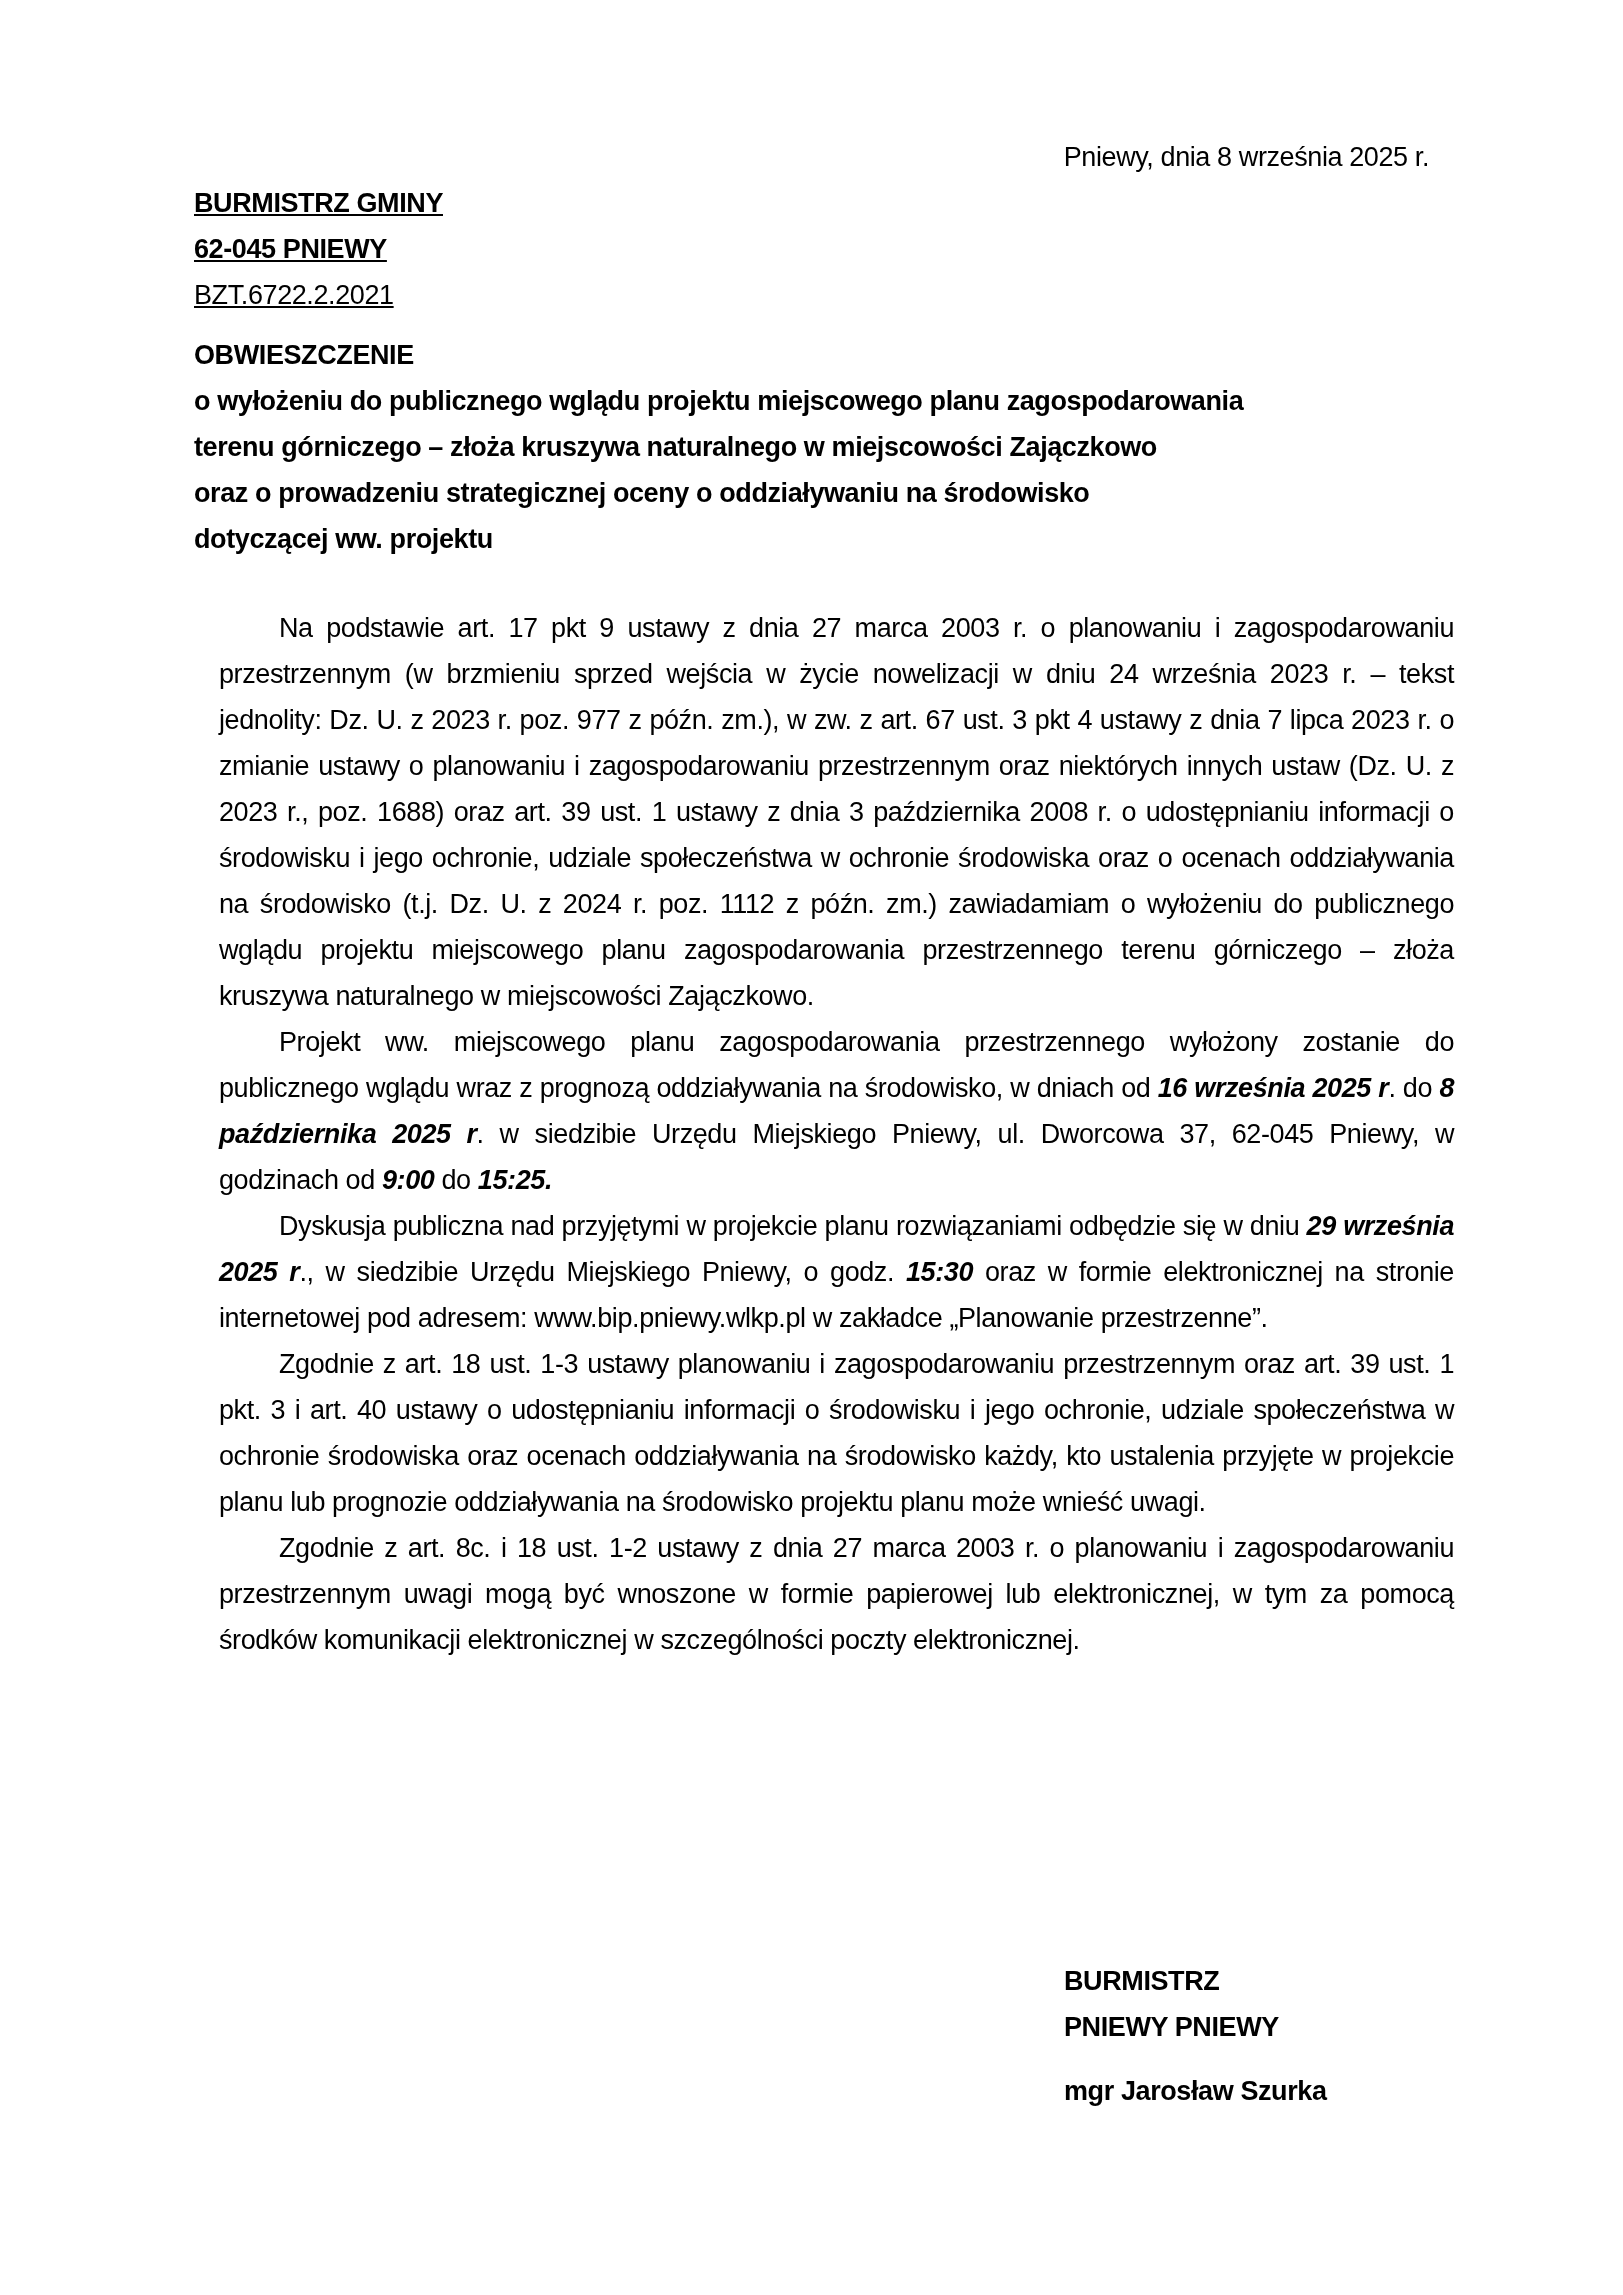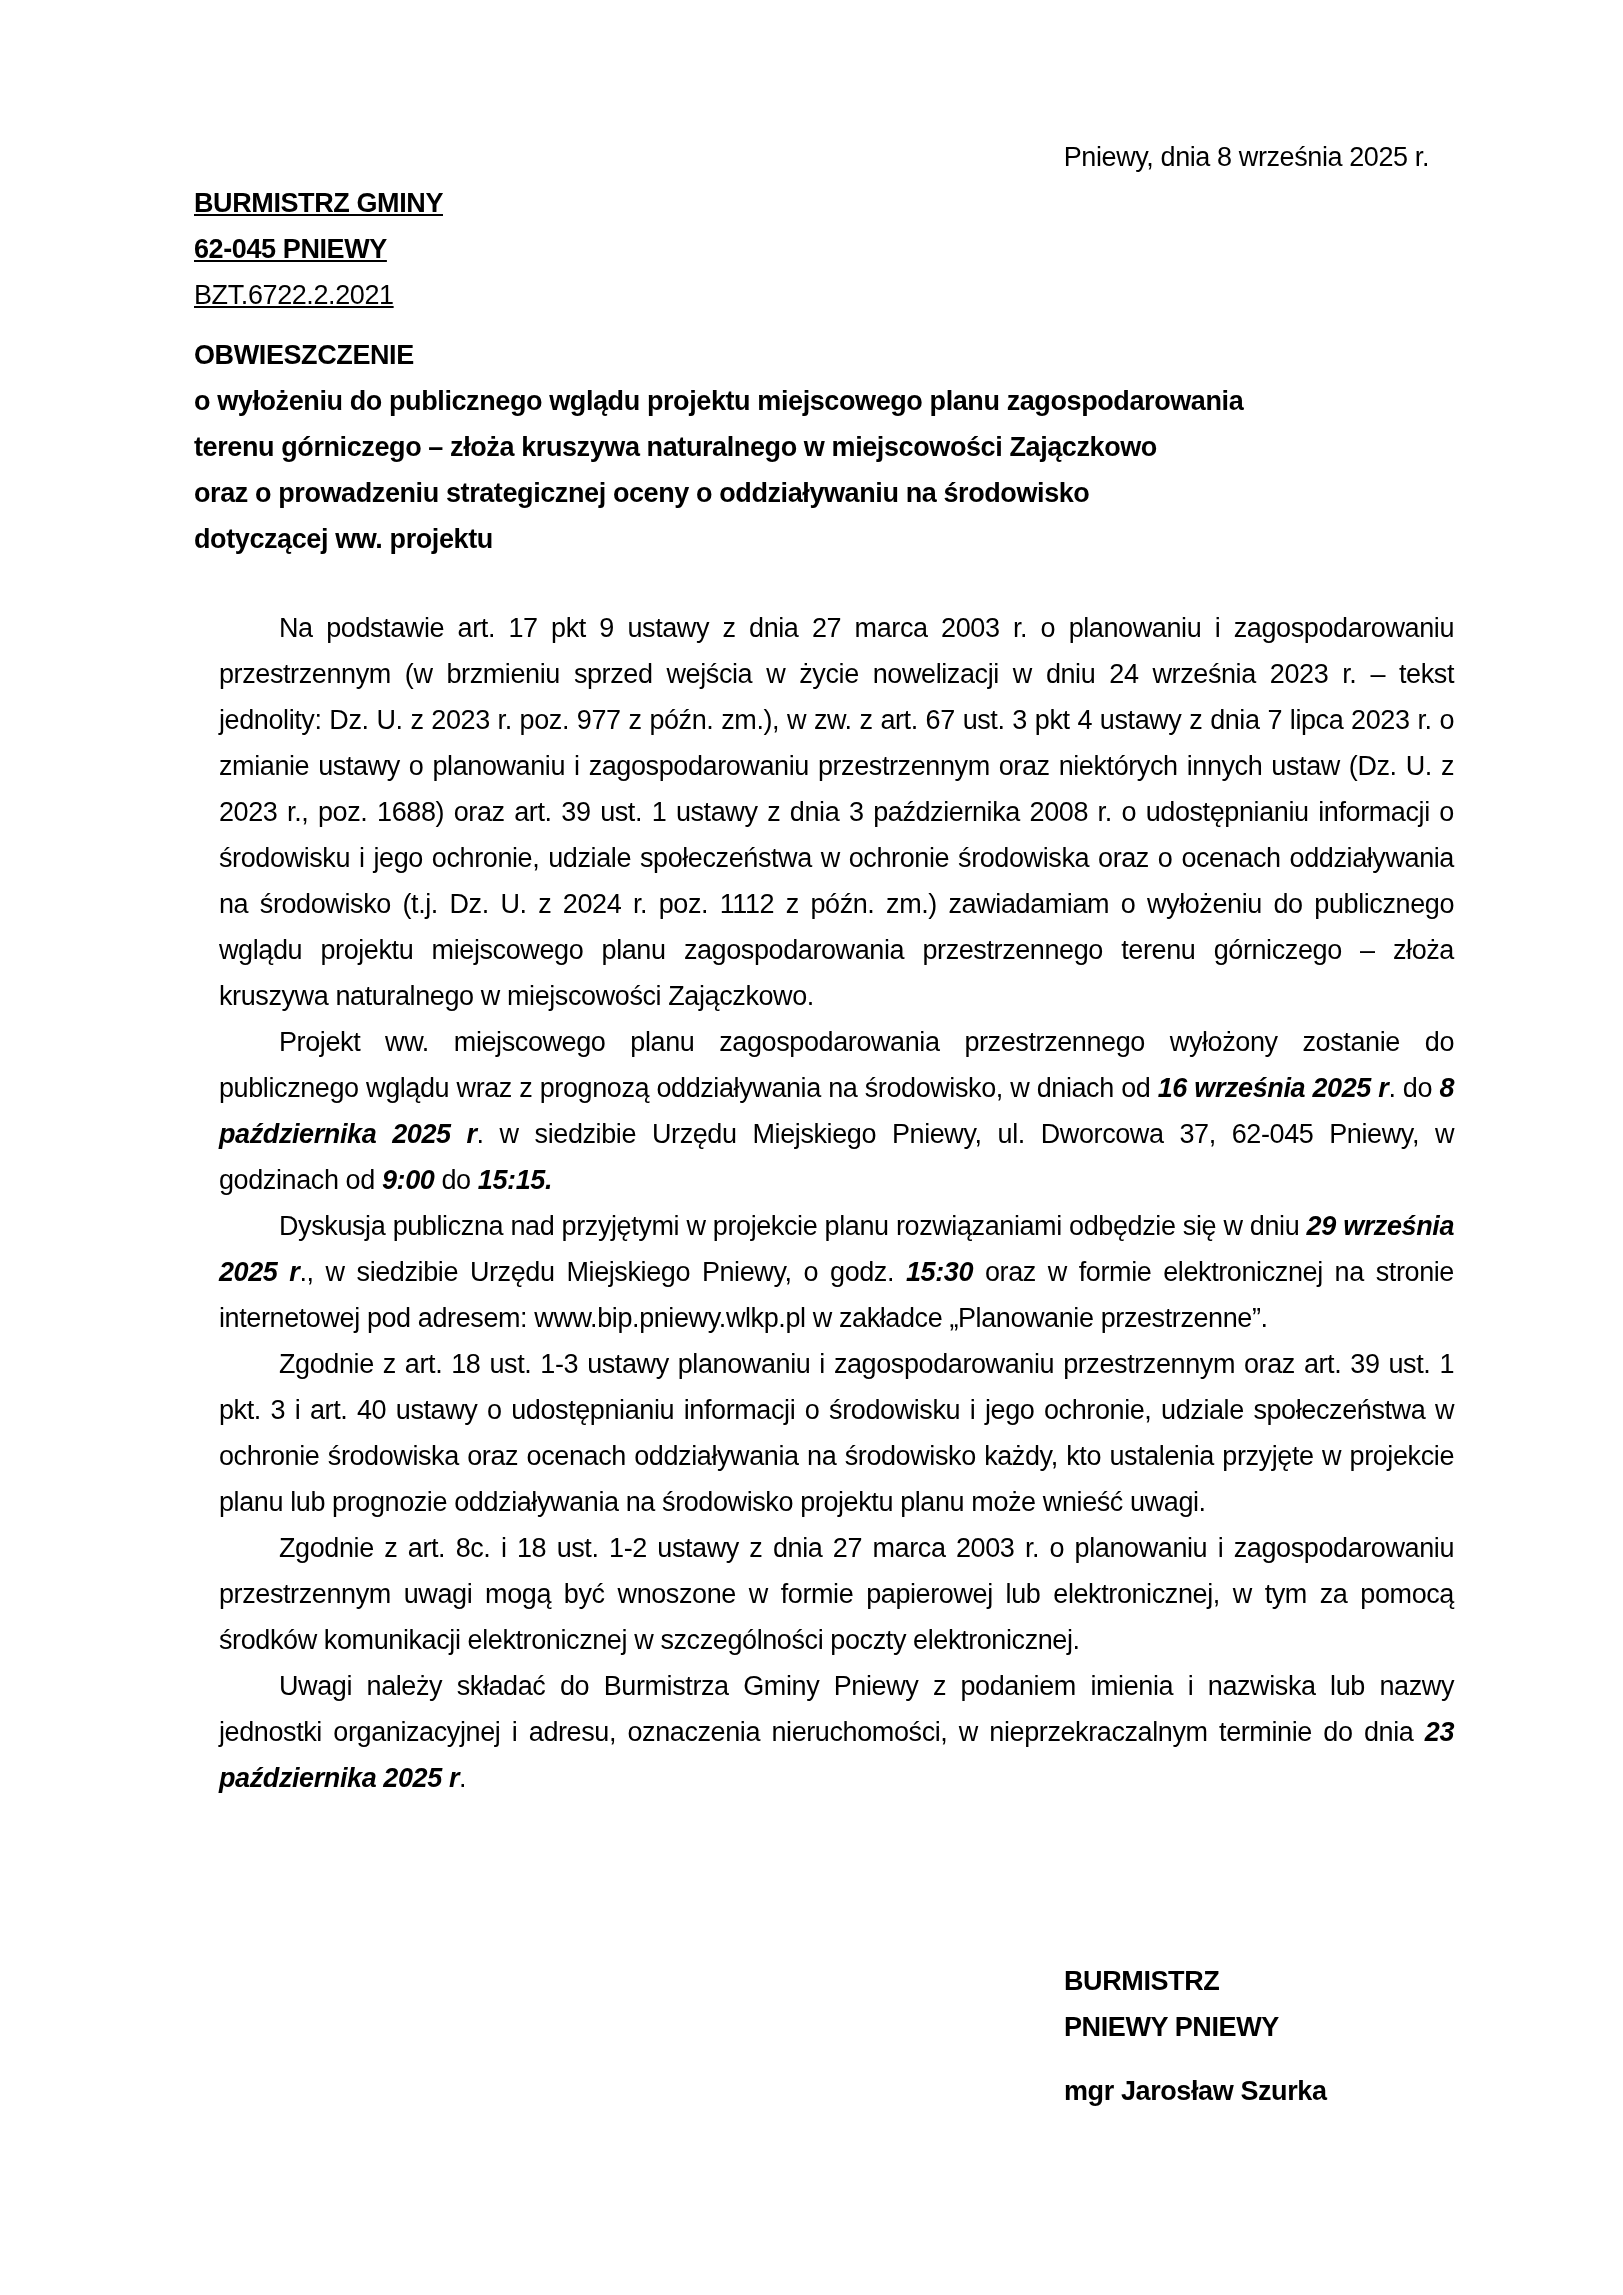--- a/index.html
+++ b/index.html
@@ -40,29 +40,28 @@
     <div>OBWIESZCZENIE</div>
     <div>o wyłożeniu do publicznego wglądu projektu miejscowego planu zagospodarowania</div>
     <div>terenu górniczego – złoża kruszywa naturalnego w miejscowości Zajączkowo</div>
     <div>oraz o prowadzeniu strategicznej oceny o oddziaływaniu na środowisko</div>
     <div>dotyczącej ww. projektu</div>
   </div>
 
   <div class="body">
     <p>Na podstawie art. 17 pkt 9 ustawy z dnia 27 marca 2003 r. o planowaniu i zagospodarowaniu przestrzennym (w brzmieniu sprzed wejścia w życie nowelizacji w dniu 24 września 2023 r. – tekst jednolity: Dz. U. z 2023 r. poz. 977 z późn. zm.), w zw. z art. 67 ust. 3 pkt 4 ustawy z dnia 7 lipca 2023 r. o zmianie ustawy o planowaniu i zagospodarowaniu przestrzennym oraz niektórych innych ustaw (Dz. U. z 2023 r., poz. 1688) oraz art. 39 ust. 1 ustawy z dnia 3 października 2008 r. o udostępnianiu informacji o środowisku i jego ochronie, udziale społeczeństwa w ochronie środowiska oraz o ocenach oddziaływania na środowisko (t.j. Dz. U. z 2024 r. poz. 1112 z późn. zm.) zawiadamiam o wyłożeniu do publicznego wglądu projektu miejscowego planu zagospodarowania przestrzennego terenu górniczego – złoża kruszywa naturalnego w miejscowości Zajączkowo.</p>
 
-    <p><span>Projekt ww. miejscowego planu zagospodarowania przestrzennego wyłożony zostanie do publicznego wglądu wraz z prognozą oddziaływania na środowisko, w dniach od </span><b>16 września 2025 r</b><span>. do </span><b>8 października 2025 r</b><span>. w siedzibie Urzędu Miejskiego Pniewy, ul. Dworcowa 37,  62-045 Pniewy, w godzinach od </span><b>9:00</b><span> do </span><b>15:15.</b></p>
+    <p><span>Projekt ww. miejscowego planu zagospodarowania przestrzennego wyłożony zostanie do publicznego wglądu wraz z prognozą oddziaływania na środowisko, w dniach od </span><b>16 września 2025 r</b><span>. do </span><b>8 października 2025 r</b><span>. w siedzibie Urzędu Miejskiego Pniewy, ul. Dworcowa 37,  62-045 Pniewy, w godzinach od </span><b>9:00</b><span> do </span><b>15:25.</b></p>
 
     <p><span>Dyskusja publiczna nad przyjętymi w projekcie planu rozwiązaniami odbędzie się w dniu </span><b>29 września 2025 r</b><span>., w siedzibie Urzędu Miejskiego Pniewy, o godz. </span><b>15:30</b><span> oraz w formie elektronicznej na stronie internetowej pod adresem: </span><span>www.bip.pniewy.wlkp.pl</span><span> w zakładce „Planowanie przestrzenne”.</span></p>
 
     <p>Zgodnie z art. 18 ust. 1-3 ustawy planowaniu i zagospodarowaniu przestrzennym oraz art. 39 ust. 1 pkt. 3 i art. 40 ustawy o udostępnianiu informacji o środowisku i jego ochronie, udziale społeczeństwa w ochronie środowiska oraz ocenach oddziaływania na środowisko każdy, kto ustalenia przyjęte w projekcie planu lub prognozie oddziaływania na środowisko projektu planu może wnieść uwagi.</p>
 
     <p>Zgodnie z art. 8c. i 18 ust. 1-2 ustawy z dnia 27 marca 2003 r. o planowaniu i zagospodarowaniu przestrzennym uwagi mogą być wnoszone w formie papierowej lub elektronicznej, w tym za pomocą środków komunikacji elektronicznej w szczególności poczty elektronicznej.</p>
 
-    <p><span>Uwagi należy składać do Burmistrza Gminy Pniewy z podaniem imienia i nazwiska lub nazwy jednostki organizacyjnej i adresu, oznaczenia nieruchomości, w nieprzekraczalnym terminie do dnia </span><b>23 października 2025 r</b><span>.</span></p>
   </div>
 
   <div class="signature bold">
     <div>BURMISTRZ</div>
     <div>PNIEWY PNIEWY</div>
     <div class="gap"></div>
     <div>mgr Jarosław Szurka</div>
   </div>
 
 </div>

